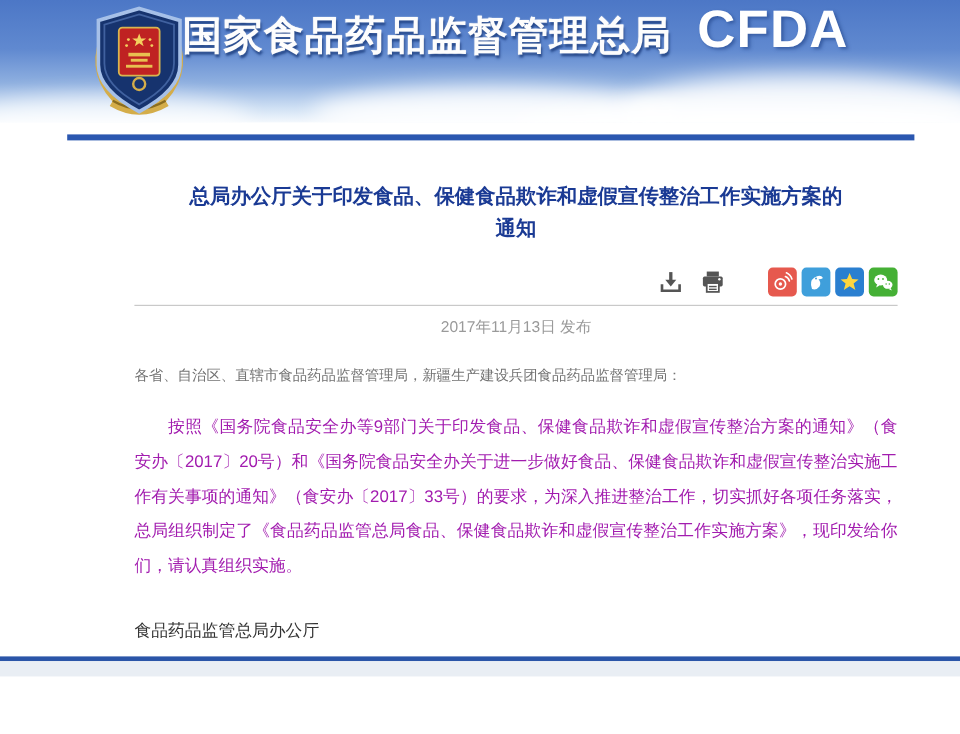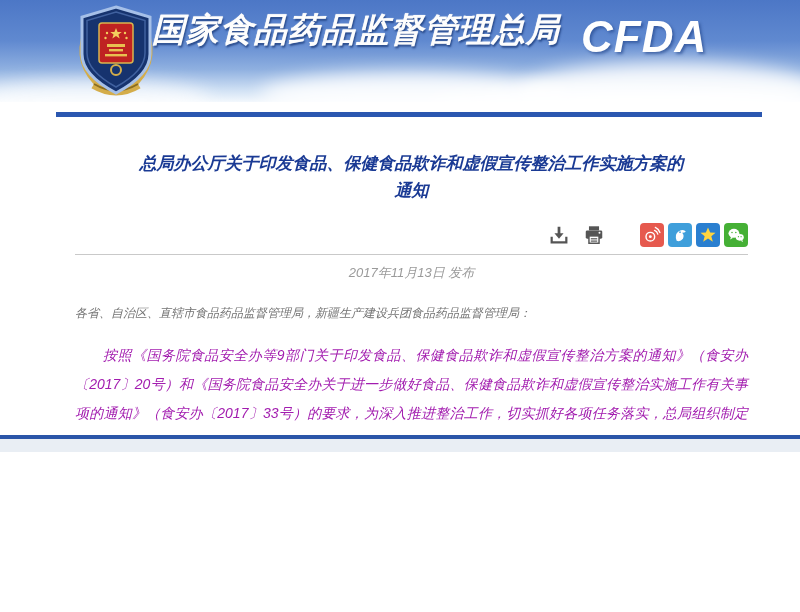--- a/index.html
+++ b/index.html
@@ -1,18 +1,18 @@
 <!DOCTYPE html>
 <html><head>
 <meta charset="utf-8">
 <style>
   * { margin:0; padding:0; box-sizing:border-box; }
   html,body { width:800px; }
   body { font-family:"Liberation Sans","DejaVu Sans",sans-serif; background:#ffffff; }
-  .page { position:relative; width:800px; height:452px; background:#fff; overflow:hidden;font-style:italic; }
+  .page { position:relative; width:800px; height:564px; background:#fff; overflow:hidden; }
 
   
   .header {
     position:relative; height:102px; overflow:hidden;
     background:linear-gradient(180deg,#4c77c6 0%,#6089d0 40%,#8fb0e0 68%,#cfe0f4 88%,#f3f8fd 100%);
   }
   .cloud { position:absolute; background:rgba(255,255,255,.85); border-radius:50%; filter:blur(9px); }
   .cloud.c1 { left:260px; top:72px; width:300px; height:46px; }
   .cloud.c2 { left:520px; top:62px; width:300px; height:58px; }
   .cloud.c3 { left:-30px; top:80px; width:240px; height:40px; opacity:.8; }
@@ -22,28 +22,28 @@
 
   .agency-cn {
     position:absolute; left:152px; top:8px; font-size:33px; font-weight:bold; letter-spacing:1px;
     color:#fdfdfd; text-shadow:1px 2px 2px rgba(27,60,125,.85), 0 0 1px #ffffff; white-space:nowrap;
   }
   .agency-en {
     position:absolute; left:155px; top:56px; font-size:13px; font-weight:bold; letter-spacing:4px;
     color:#f4f8fd; text-shadow:1px 1px 2px rgba(27,60,125,.8); white-space:nowrap;
   }
   .acronym {
-    position:absolute; left:581px; top:12px; font-size:44px; font-weight:900; letter-spacing:1px;
+    position:absolute; left:581px; top:0; font-size:44px; font-weight:900; letter-spacing:1px;
     color:#ffffff; text-shadow:2px 2px 3px rgba(35,70,140,.65); white-space:nowrap;
   }
 
   .header-divider { height:5px; background:#2b57b0; margin:10px 38px 0 56px; }
 
   
-  .content { padding:0 52px 0 75px; }
+  .content { padding:0 52px 0 75px;margin-left:37px; }
 
   .notice-title { margin-top:33px; text-align:center; color:#1a3a94; font-size:17px; font-weight:bold; line-height:27px; }
   .doc-number  { margin-top:13px; text-align:center; color:#1a3a94; font-size:15px; font-weight:bold; }
 
   .toolbar { margin-top:17px; height:28px; display:flex; justify-content:flex-end; align-items:center; }
   .tool-btn { width:24px; height:24px; cursor:pointer; display:inline-flex; align-items:center; justify-content:center; }
   .tool-btn + .tool-btn { margin-left:11px; }
   .share-group { display:flex; margin-left:30px; }
   .tile { width:24px; height:24px; border-radius:4px; margin-left:4px; cursor:pointer;
           display:inline-flex; align-items:center; justify-content:center; }

